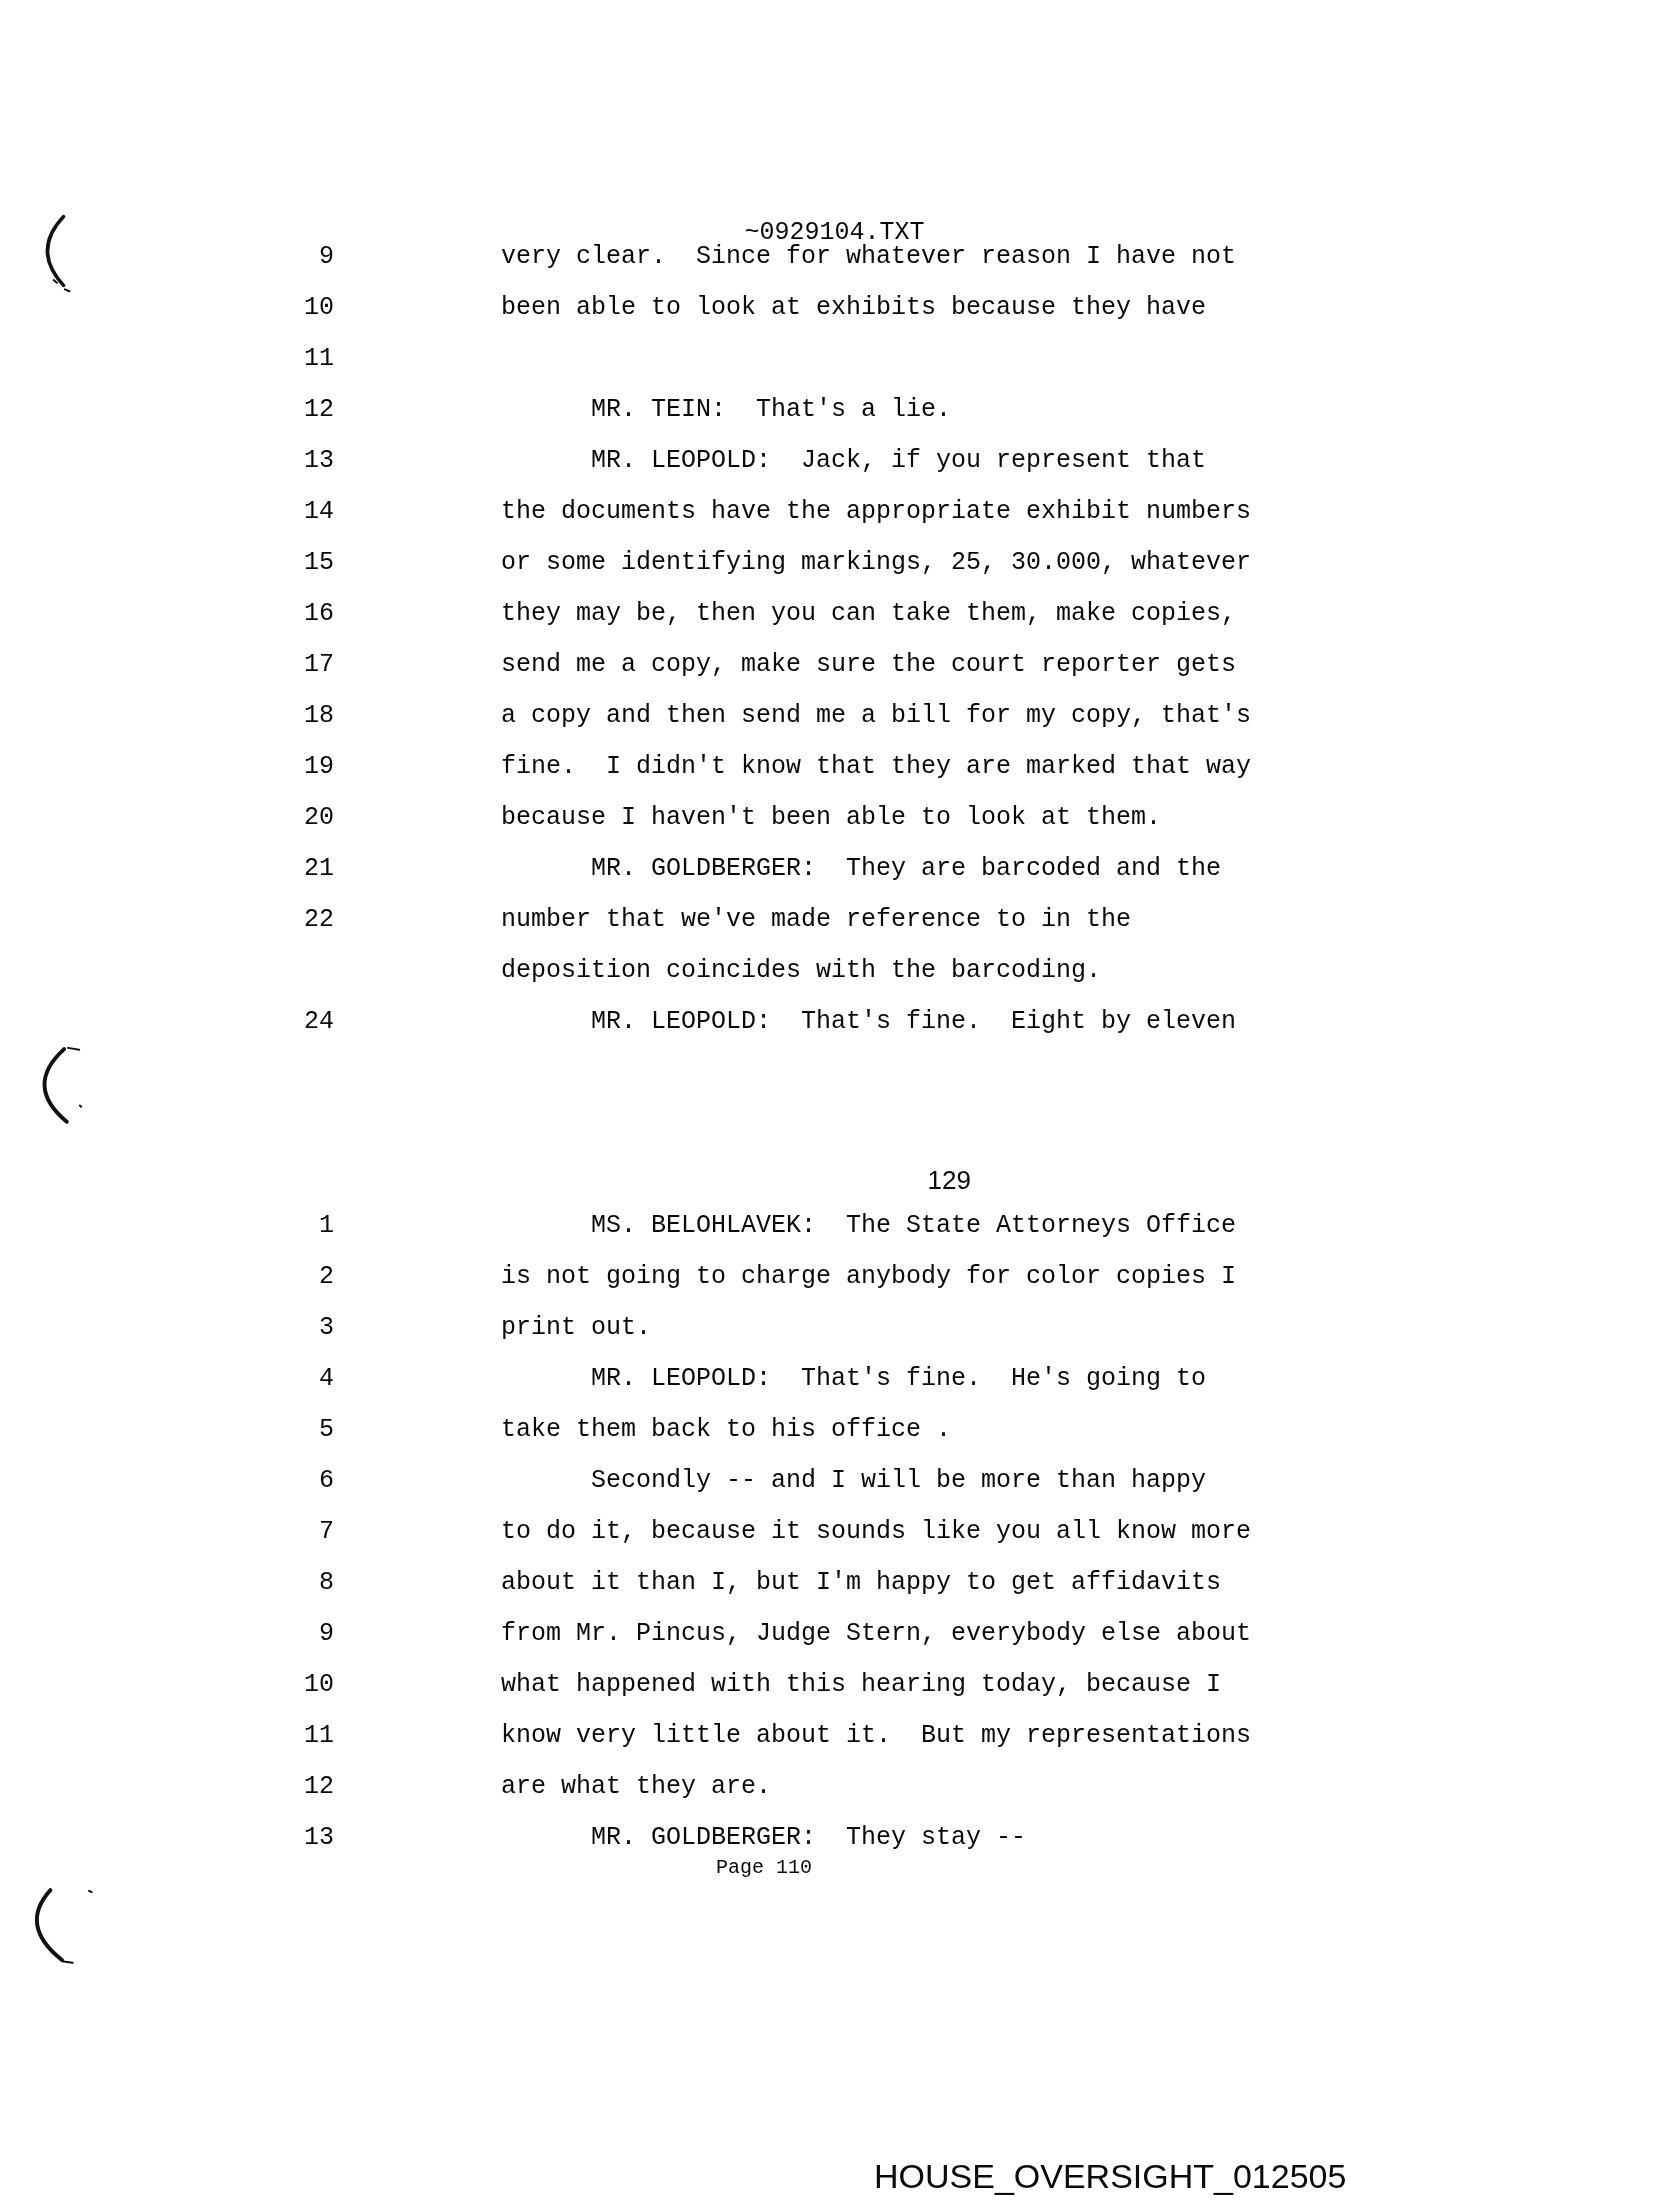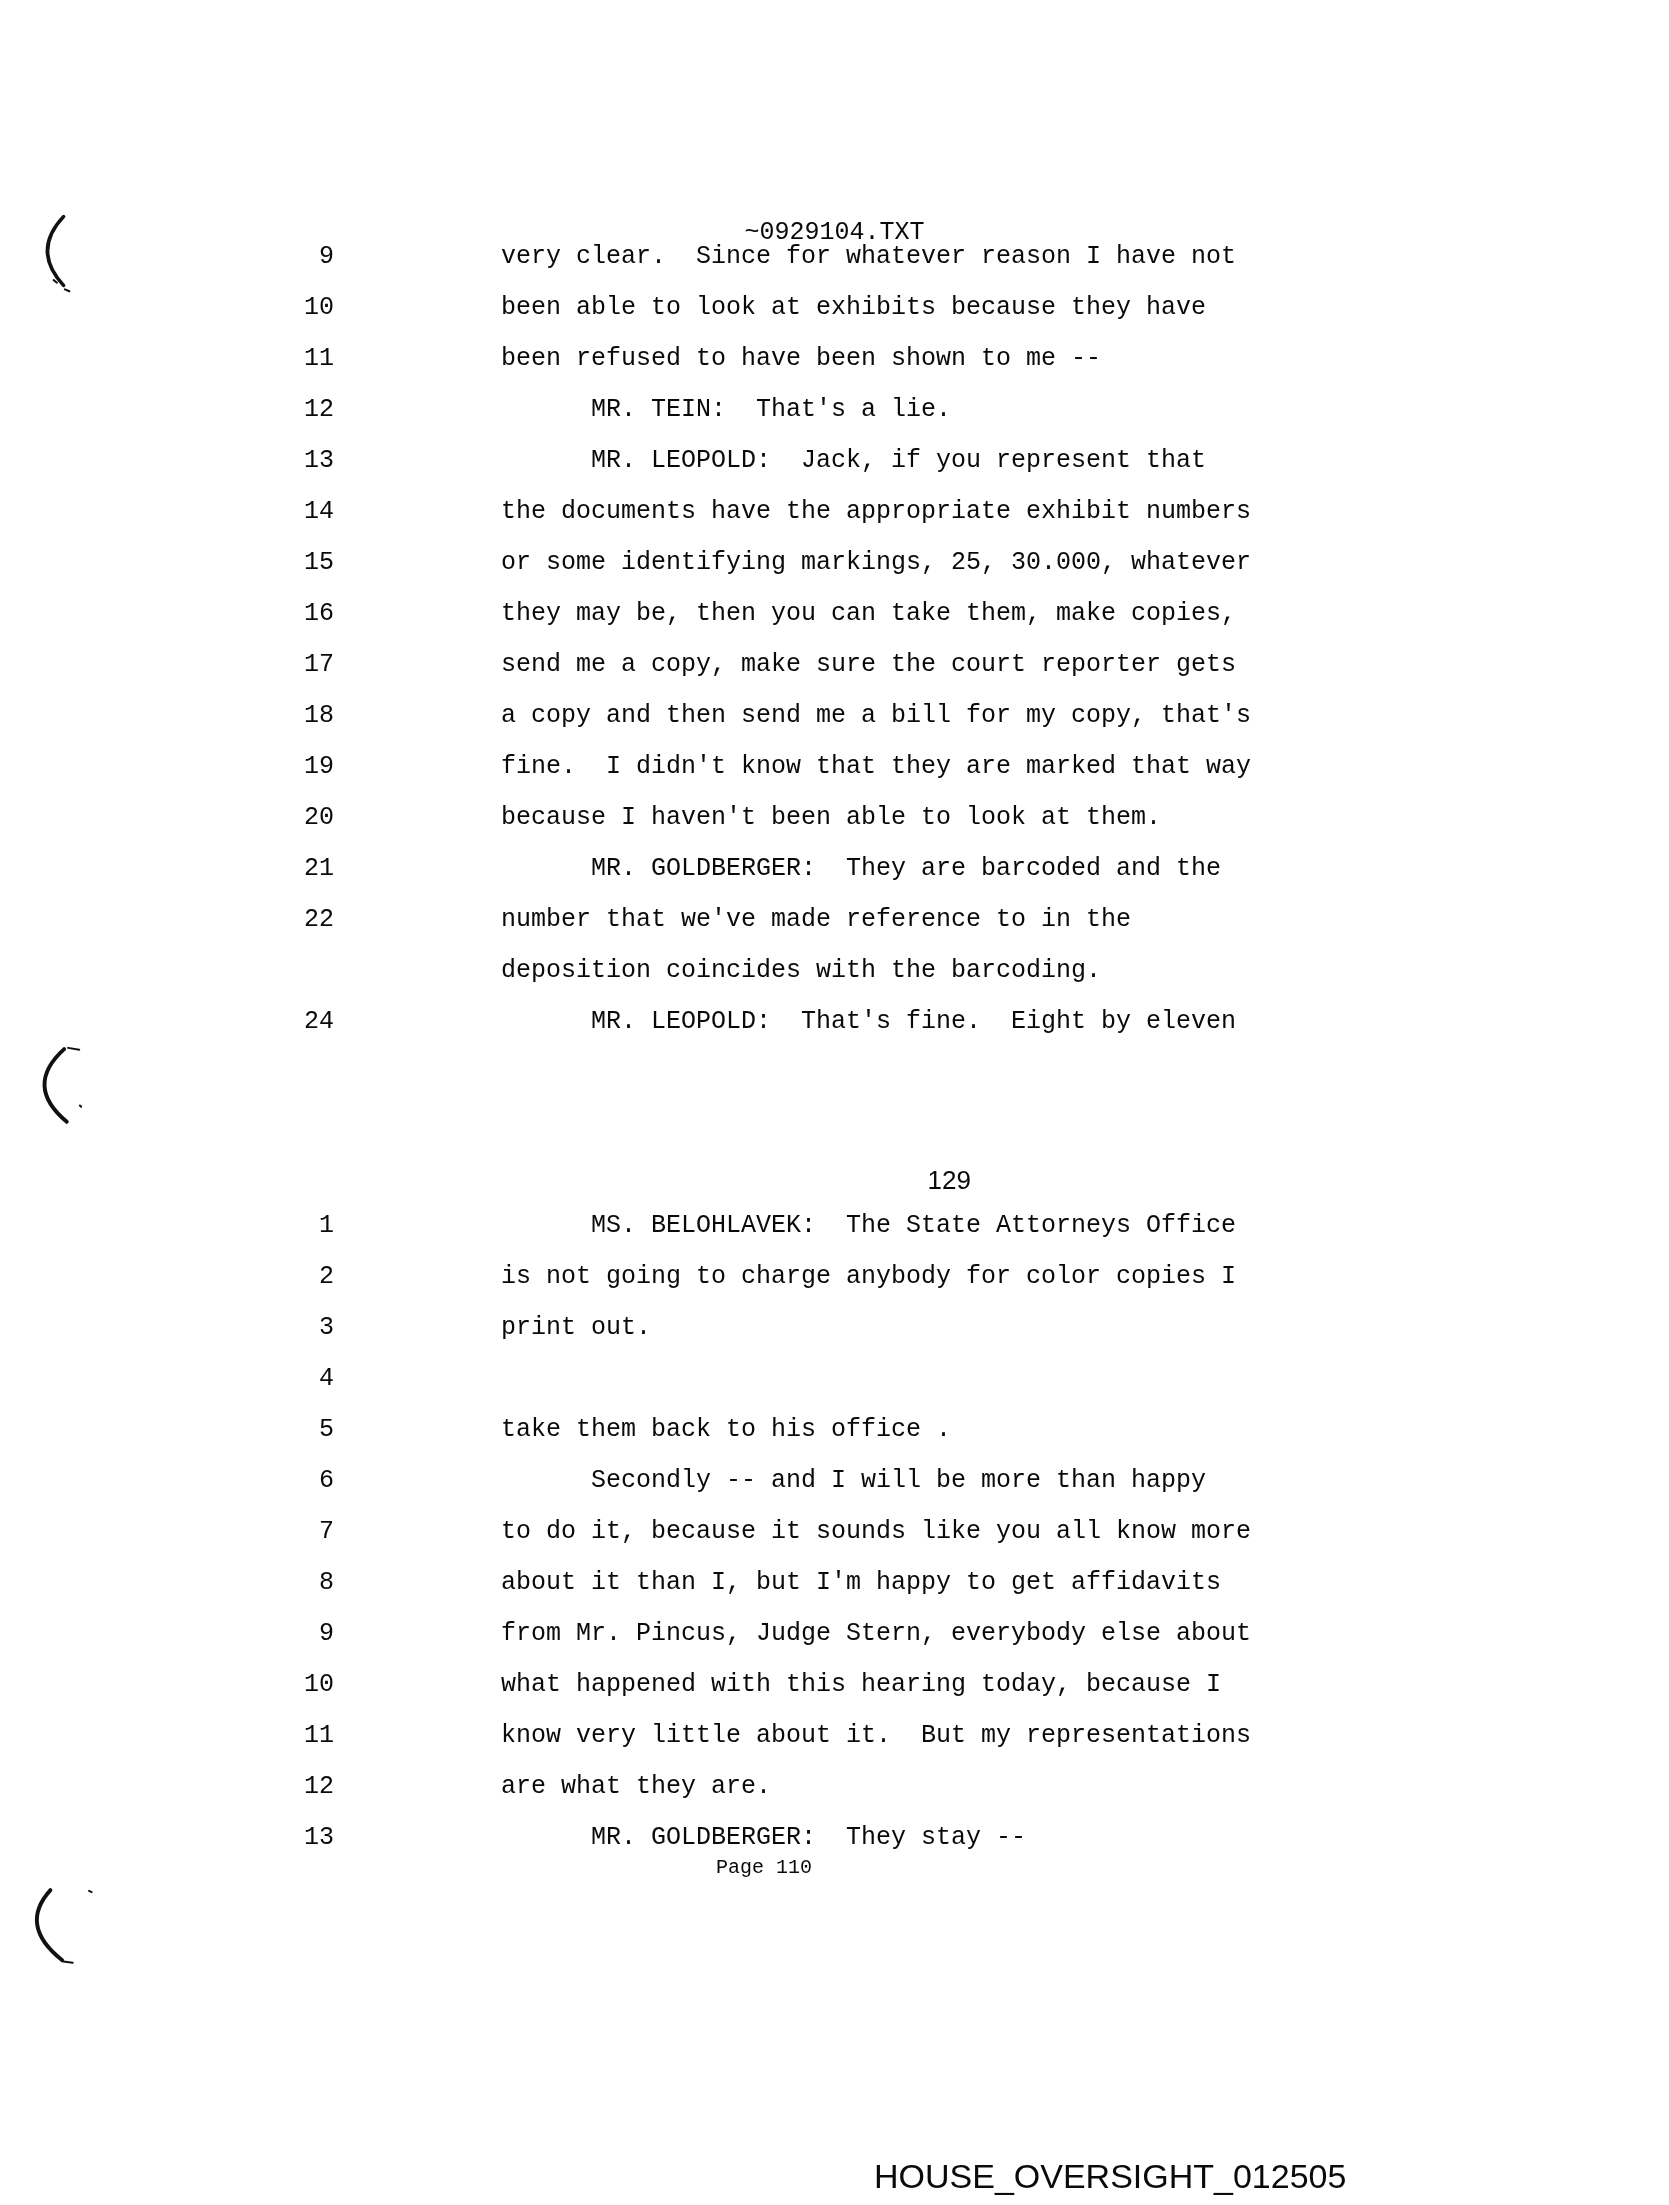--- a/index.html
+++ b/index.html
@@ -72,21 +72,20 @@
         <span class="ltext">very clear.  Since for whatever reason I have not</span>
       </div>
 
       <div class="t-line">
         <span class="lnum">10</span>
         <span class="ltext">been able to look at exhibits because they have</span>
       </div>
 
       <div class="t-line">
         <span class="lnum">11</span>
-        <span class="ltext">been refused to have been shown to me --</span>
       </div>
 
       <div class="t-line">
         <span class="lnum">12</span>
         <span class="ltext">      MR. TEIN:  That's a lie.</span>
       </div>
 
       <div class="t-line">
         <span class="lnum">13</span>
         <span class="ltext">      MR. LEOPOLD:  Jack, if you represent that</span>
@@ -162,20 +161,21 @@
         <span class="ltext">is not going to charge anybody for color copies I</span>
       </div>
 
       <div class="t-line">
         <span class="lnum">3</span>
         <span class="ltext">print out.</span>
       </div>
 
       <div class="t-line">
         <span class="lnum">4</span>
+        <span class="ltext">      MR. LEOPOLD:  That's fine.  He's going to</span>
       </div>
 
       <div class="t-line">
         <span class="lnum">5</span>
         <span class="ltext">take them back to his office .</span>
       </div>
 
       <div class="t-line">
         <span class="lnum">6</span>
         <span class="ltext">      Secondly -- and I will be more than happy</span>

